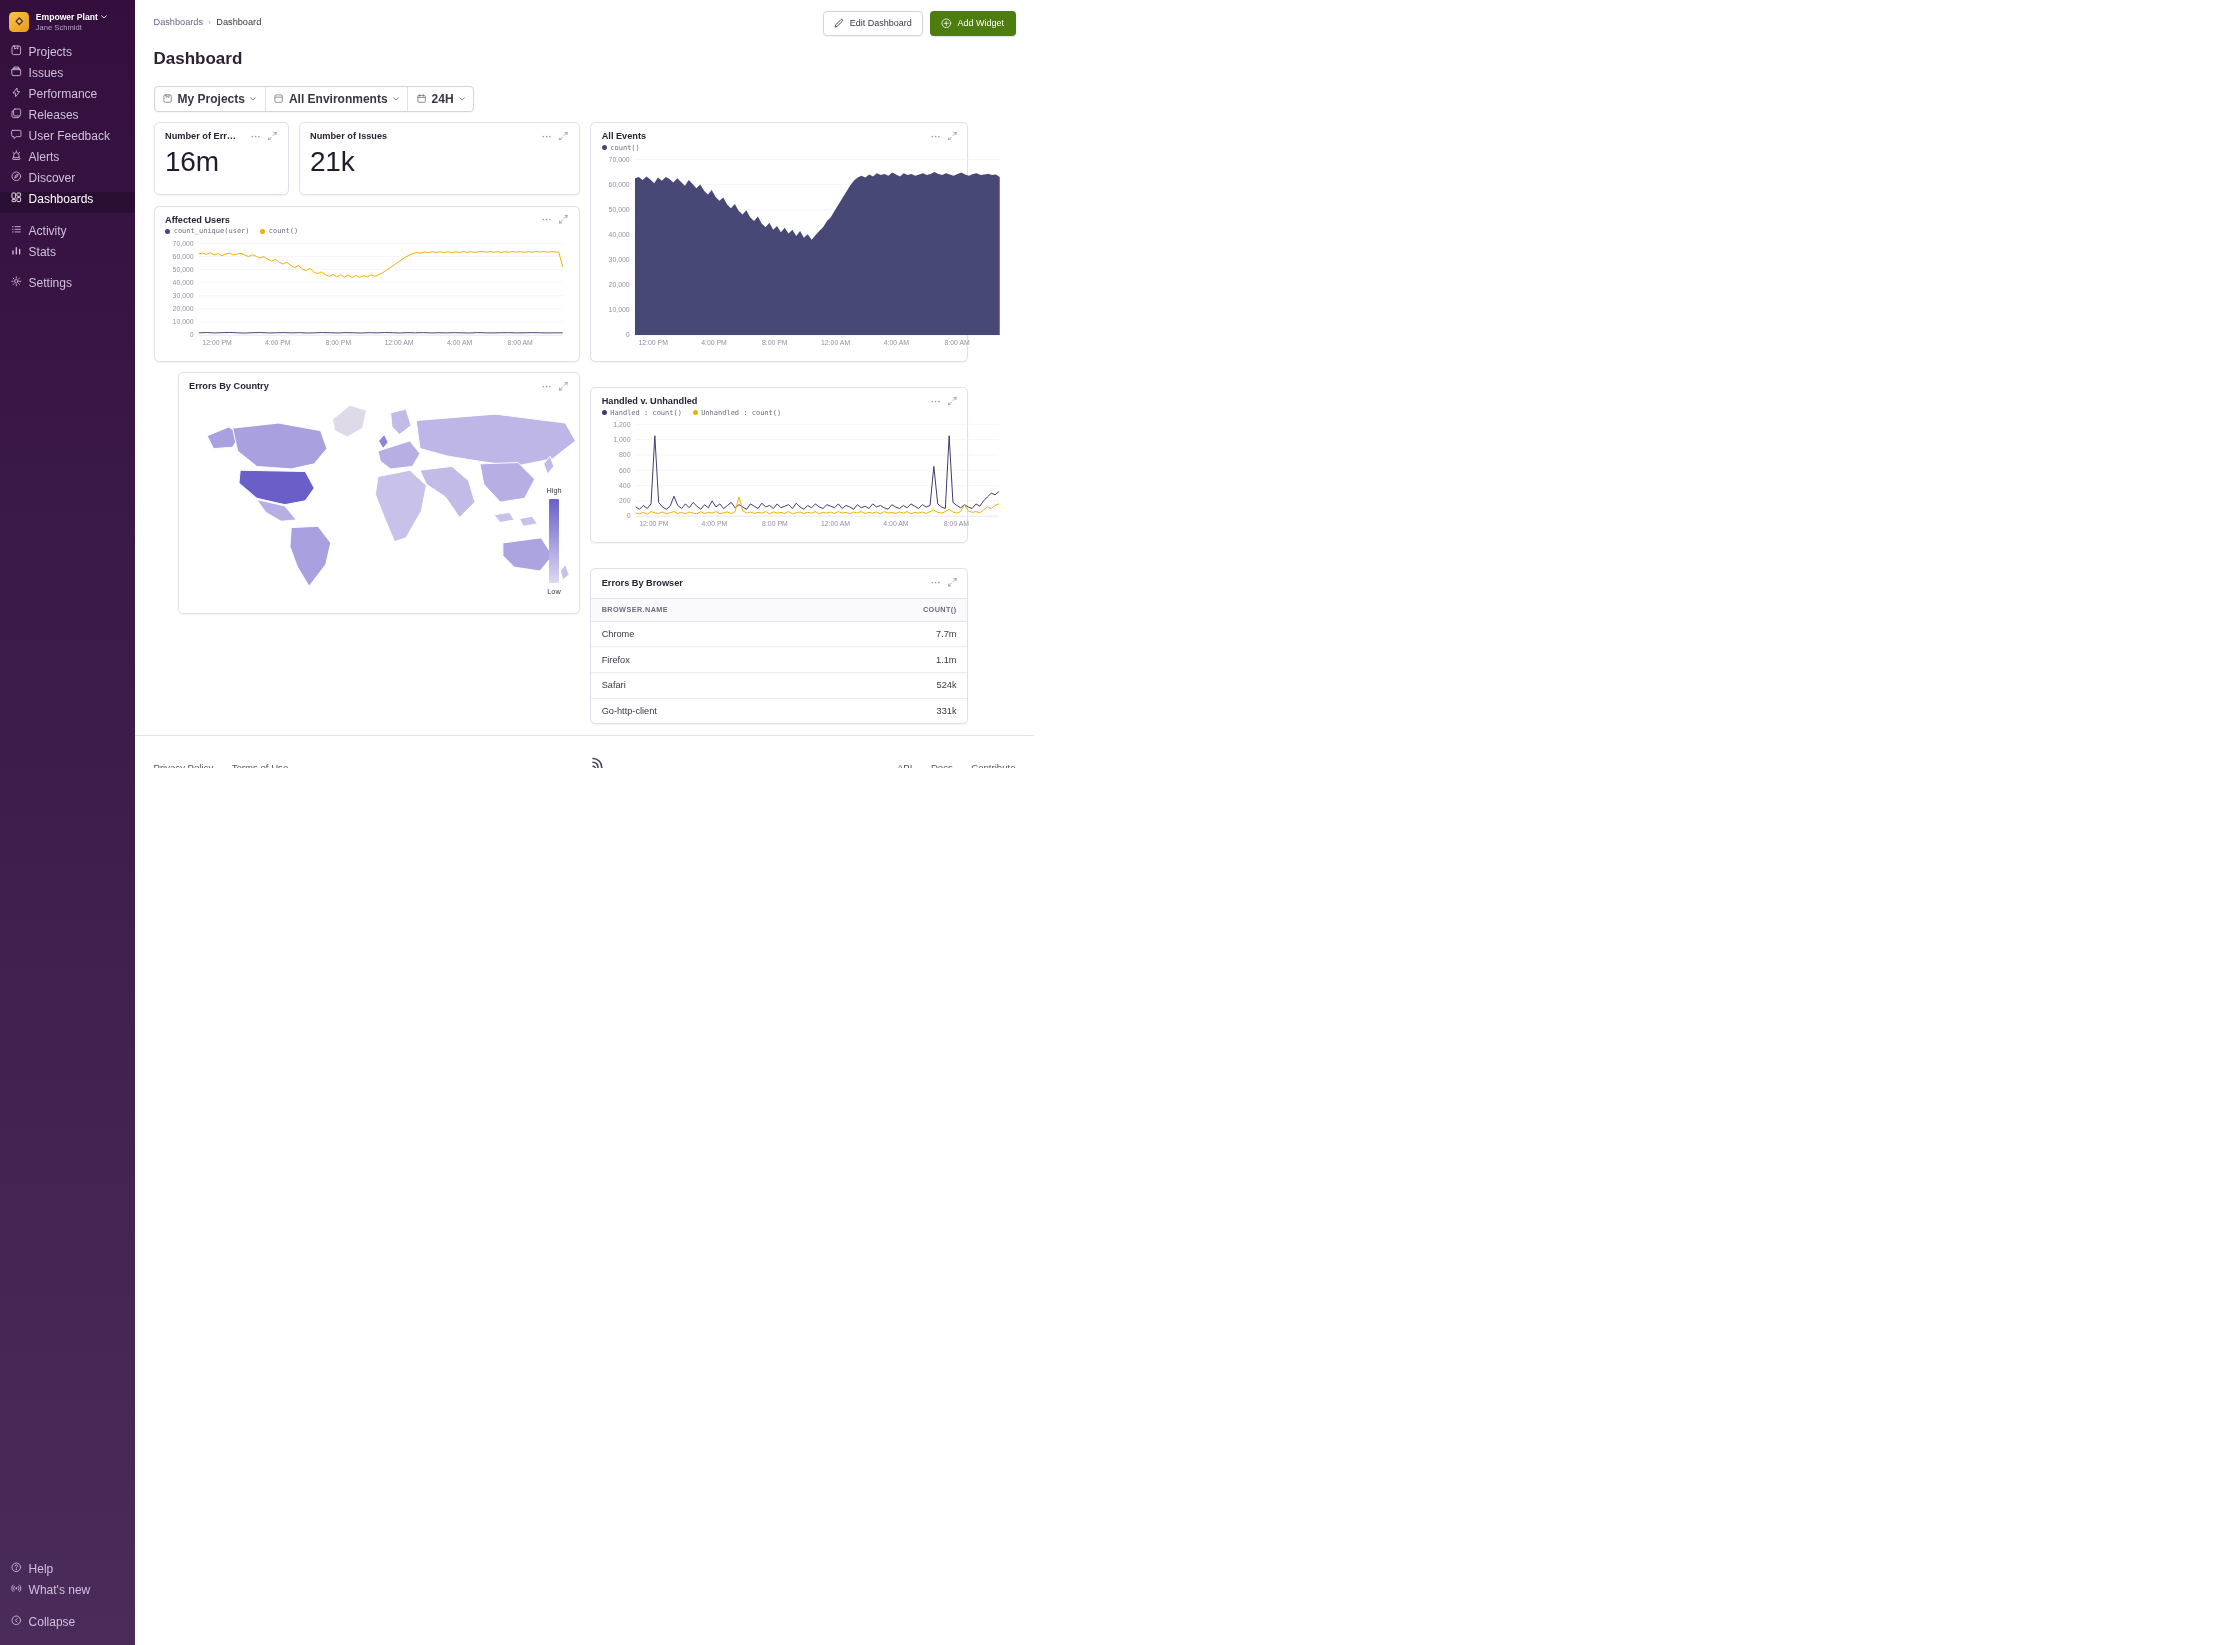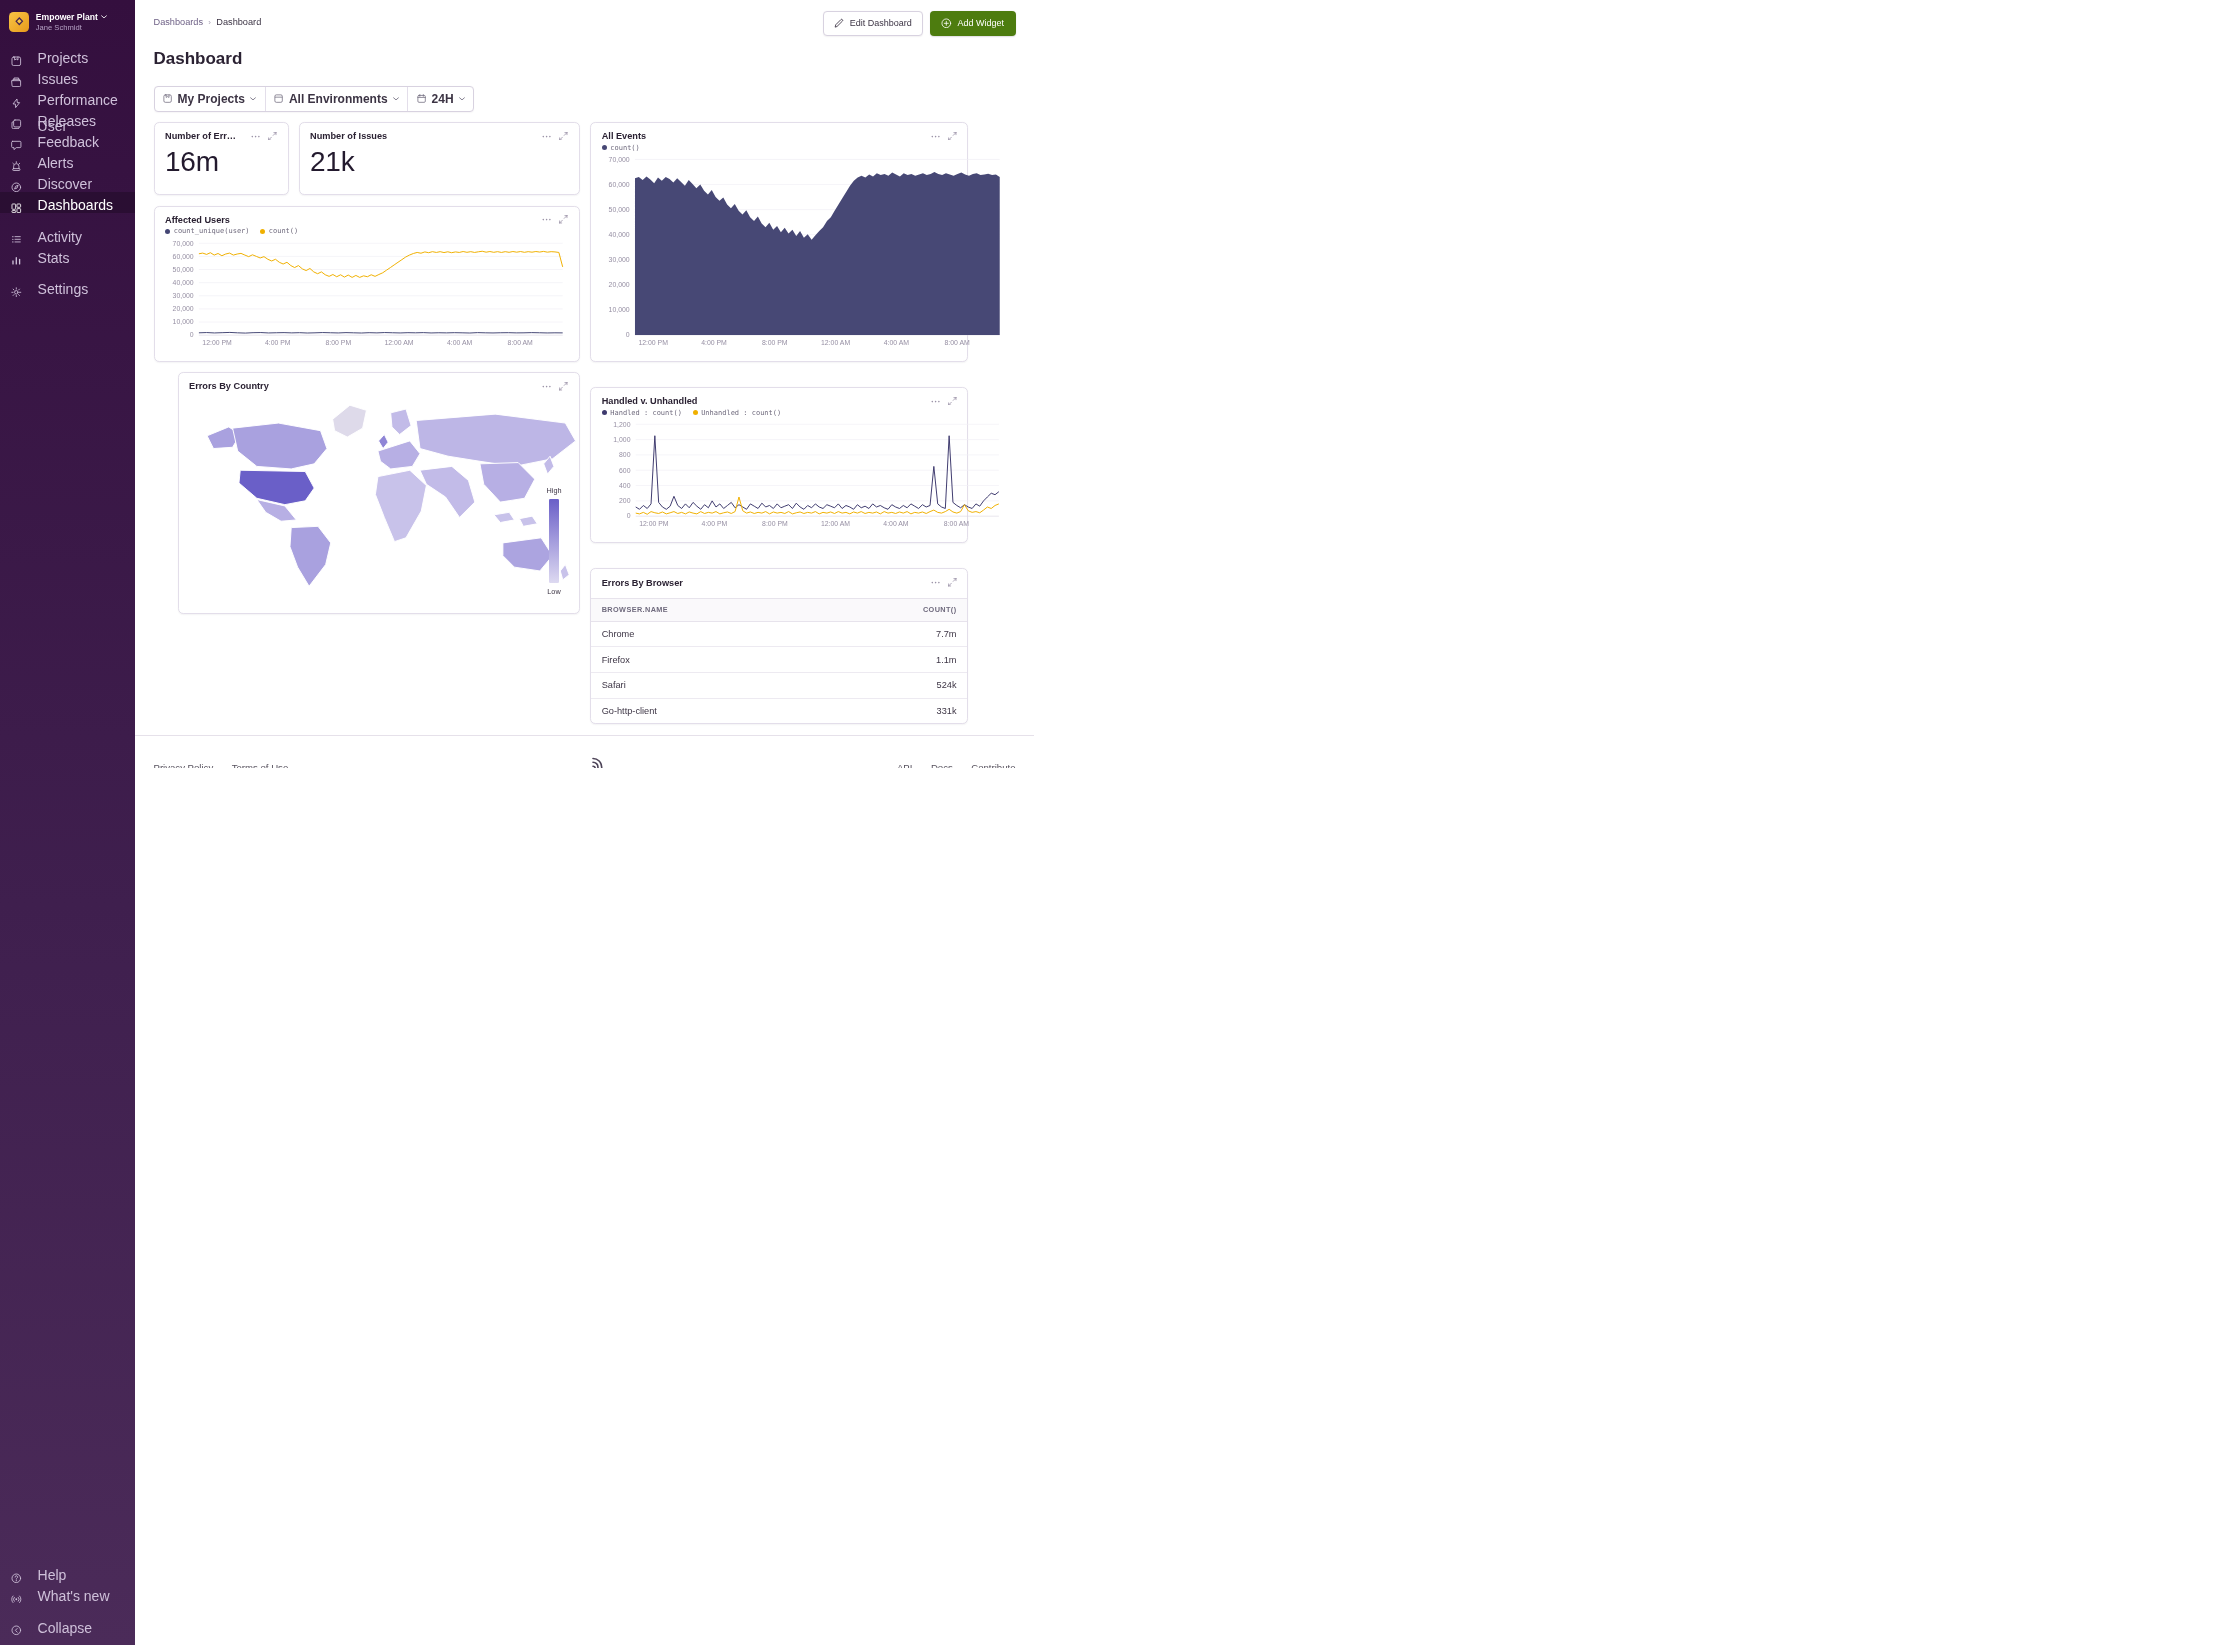--- a/index.html
+++ b/index.html
@@ -10,22 +10,22 @@
   .sidebar { position:fixed; left:0; top:0; bottom:0; width:135px;
     background:linear-gradient(180deg,#340F3E 0%,#3F1F4E 55%,#4B2B59 100%);
     color:#CFC1DA; display:flex; flex-direction:column; padding:9.2px 0 9.2px 0; z-index:5;}
   .org { display:flex; align-items:flex-start; gap:6.6px; padding:2.6px 9.2px 6.6px 9.2px; cursor:pointer;}
   .org-logo { width:20px; height:20px; border-radius:4.6px; flex:0 0 auto;
     background:linear-gradient(135deg,#F8C545,#E89A1C); display:flex; align-items:center; justify-content:center;}
   .org-text { line-height:1.25; min-width:0;}
   .org-name { font-size:8.6px; font-weight:700; color:#fff; white-space:nowrap; display:flex; align-items:center; gap:3.3px;}
   .org-user { font-size:7.6px; color:#B5A1C4; }
   .nav { margin-top:6.6px; }
-  .nav-item { display:flex; align-items:flex-end; gap:15px; height:21px; padding:0 10.6px;
-    font-size:14px; cursor:pointer; color:#CFC1DA;}
+  .nav-item { display:flex; align-items:flex-start; gap:6px; height:21px; padding:0 10.6px;
+    font-size:12px; cursor:pointer; color:#CFC1DA;}
   .nav-item.active { color:#fff; background:rgba(0,0,0,0.22); }
   .nav-ic { width:12px; display:flex; align-items:center; justify-content:center; flex:0 0 auto; }
   .nav-gap { margin-top:10.6px; }
   .sidebar-bottom { margin-top:auto; }
   svg.ic { display:block; }
 
   
   .main { margin-left:135px; width:899px; display:flex; flex-direction:column; min-height:768px;}
   .topbar { display:flex; align-items:flex-start; justify-content:space-between; padding:10.6px 18.5px 0 18.5px; }
   .breadcrumb { display:flex; align-items:center; gap:5.3px; font-size:9.2px; margin-top:6.6px; }

